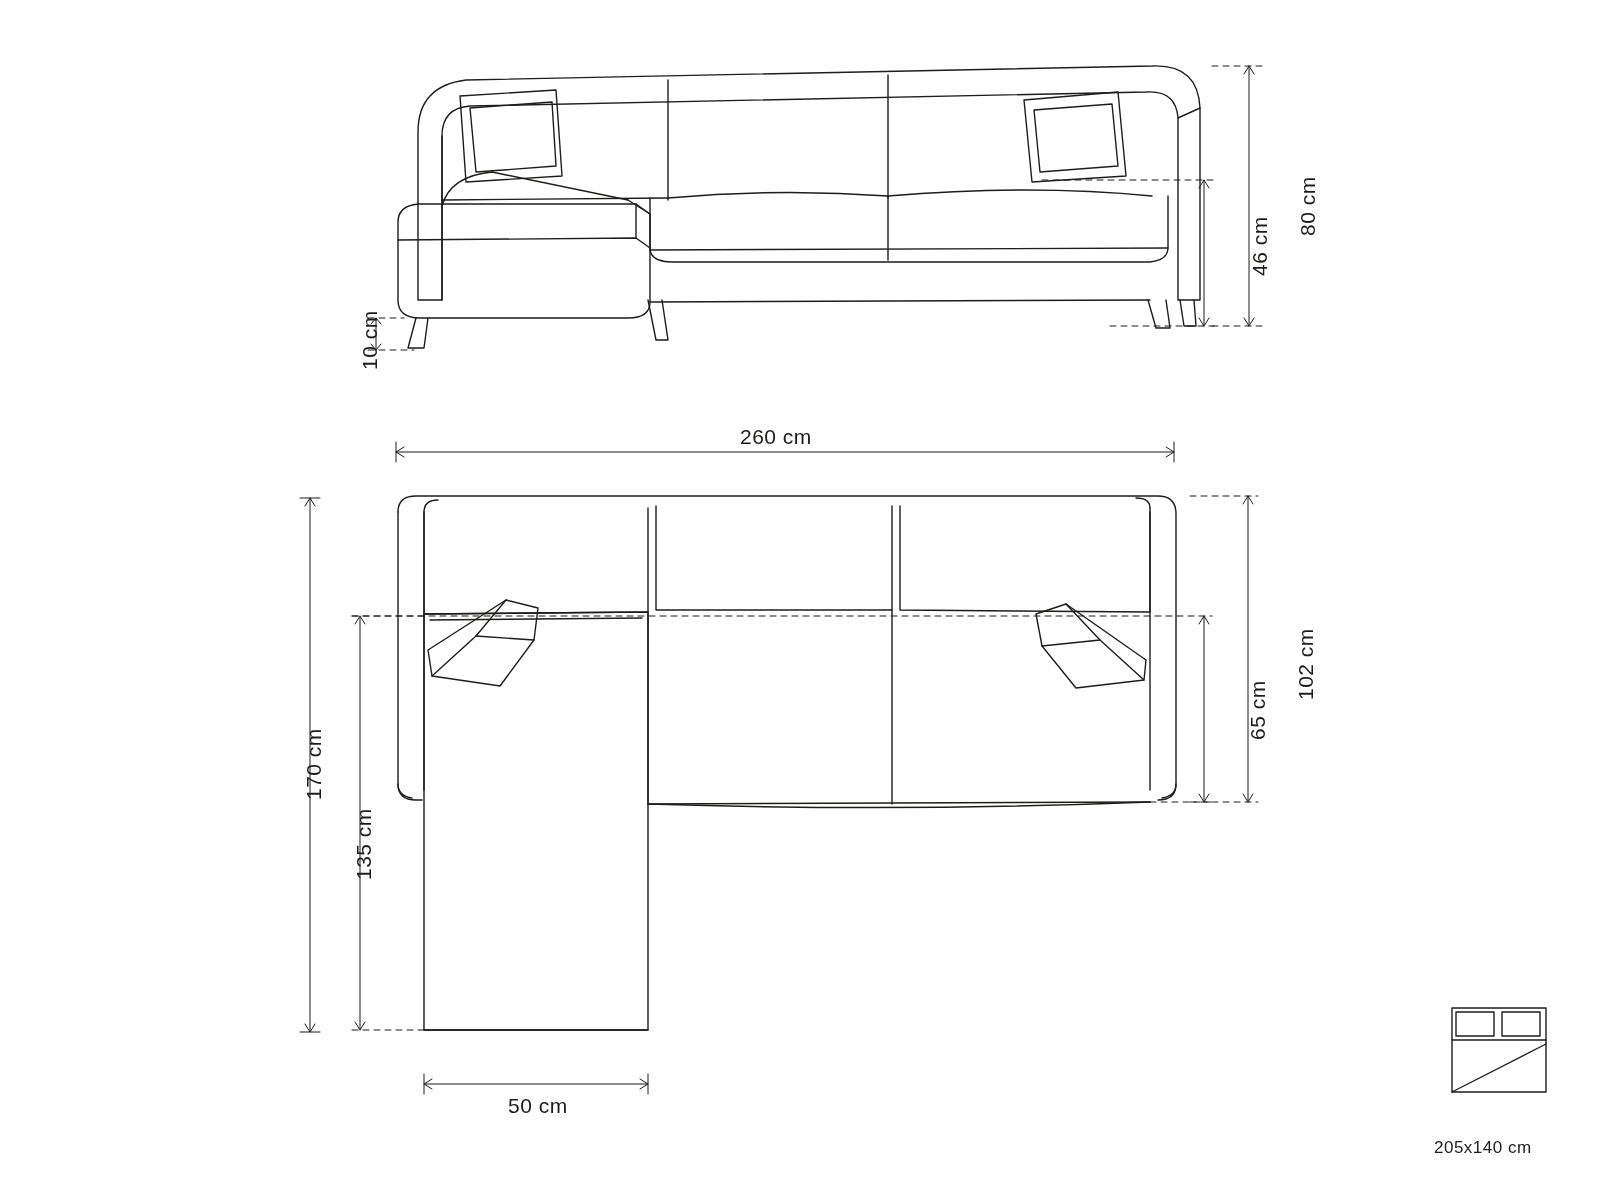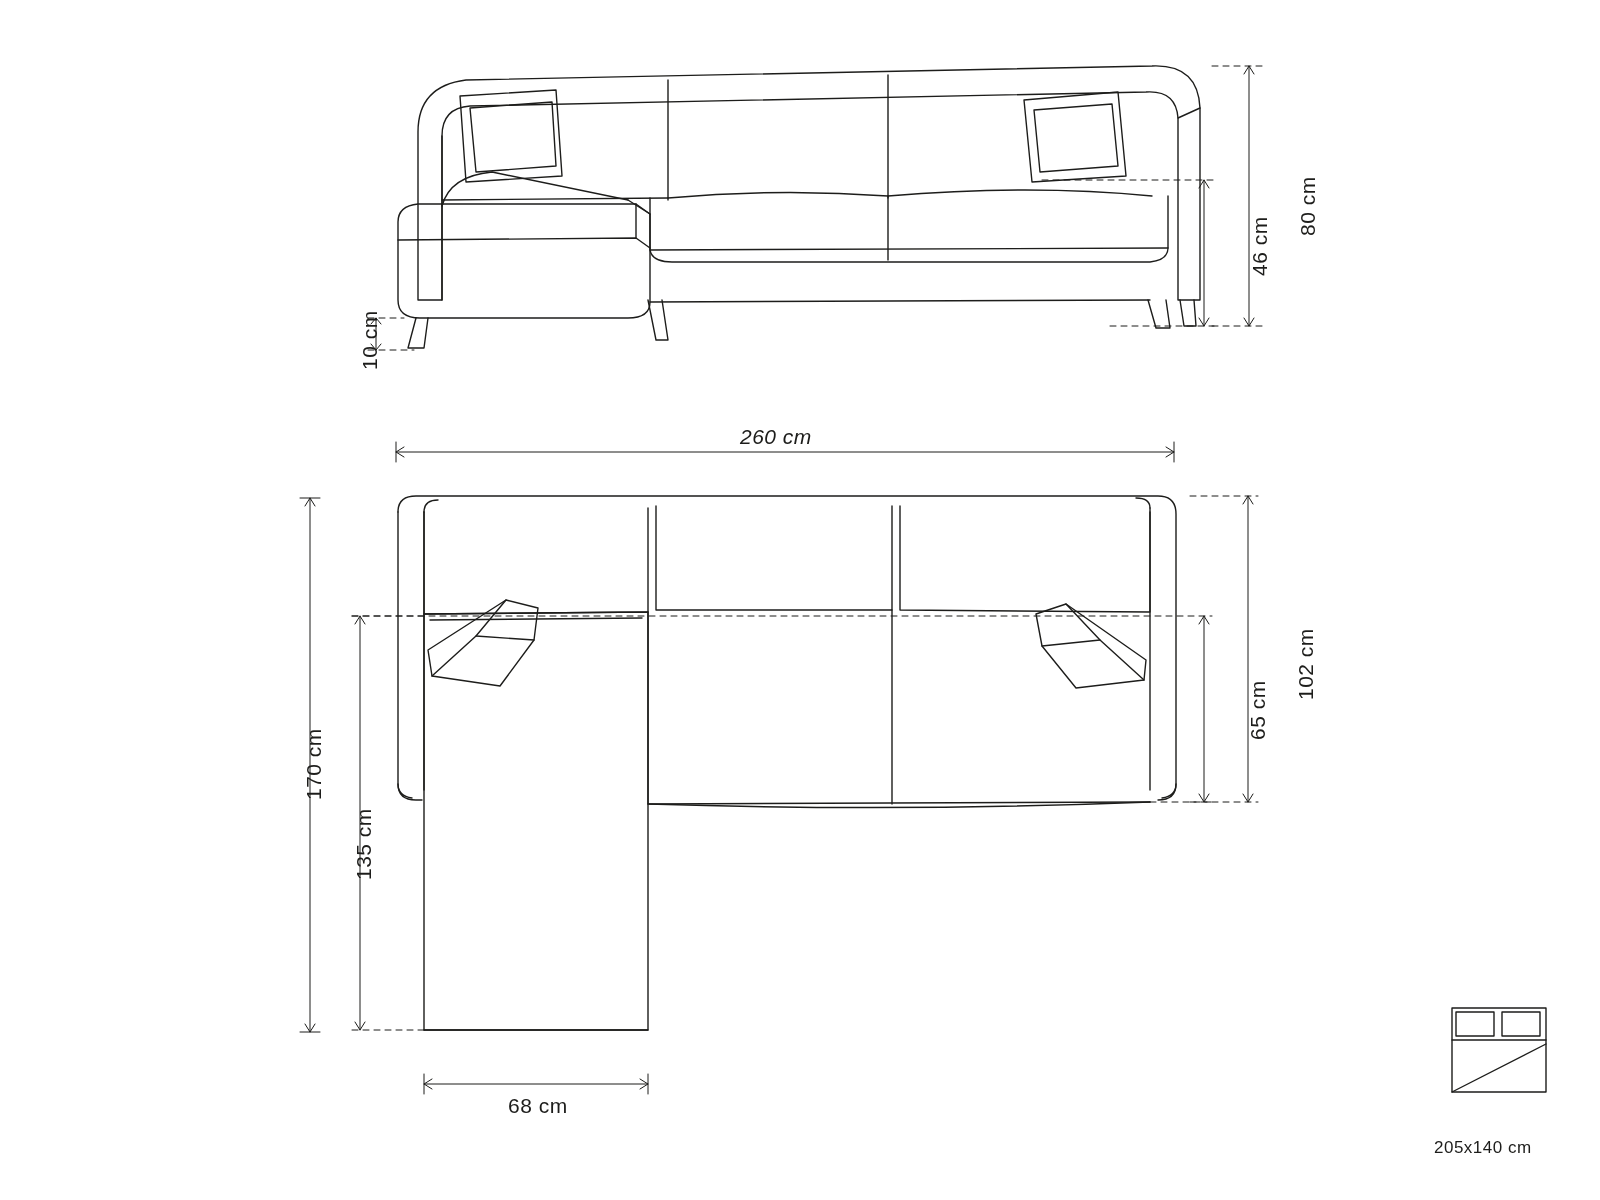--- a/index.html
+++ b/index.html
@@ -208,24 +208,24 @@
         <path d="M1452,1092 L1546,1044"></path>
       </g>
 
     </g>
   </svg>
 
   <div class="lbl vert" style="left:1296px; top:236px;">80 cm</div>
   <div class="lbl vert" style="left:1248px; top:276px;">46 cm</div>
   <div class="lbl vert" style="left:358px; top:370px;">10 cm</div>
 
-  <div class="lbl" style="left:740px; top:425px;font-style:italic;">260 cm</div>
+  <div class="lbl" style="left:740px; top:425px;">260 cm</div>
 
   <div class="lbl vert" style="left:302px; top:800px;">170 cm</div>
   <div class="lbl vert" style="left:352px; top:880px;">135 cm</div>
-  <div class="lbl" style="left:508px; top:1094px;">68 cm</div>
+  <div class="lbl" style="left:508px; top:1094px;">50 cm</div>
 
   <div class="lbl vert" style="left:1294px; top:700px;">102 cm</div>
   <div class="lbl vert" style="left:1246px; top:740px;">65 cm</div>
 
   <div class="lbl small" style="left:1434px; top:1122px;">205x140 cm</div>
 
 </div>
 
 </body></html>

